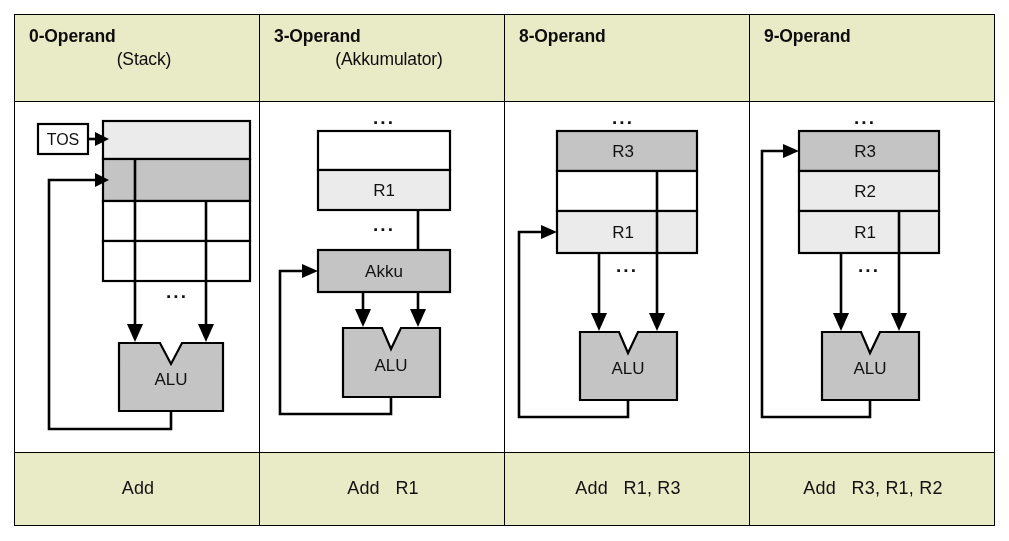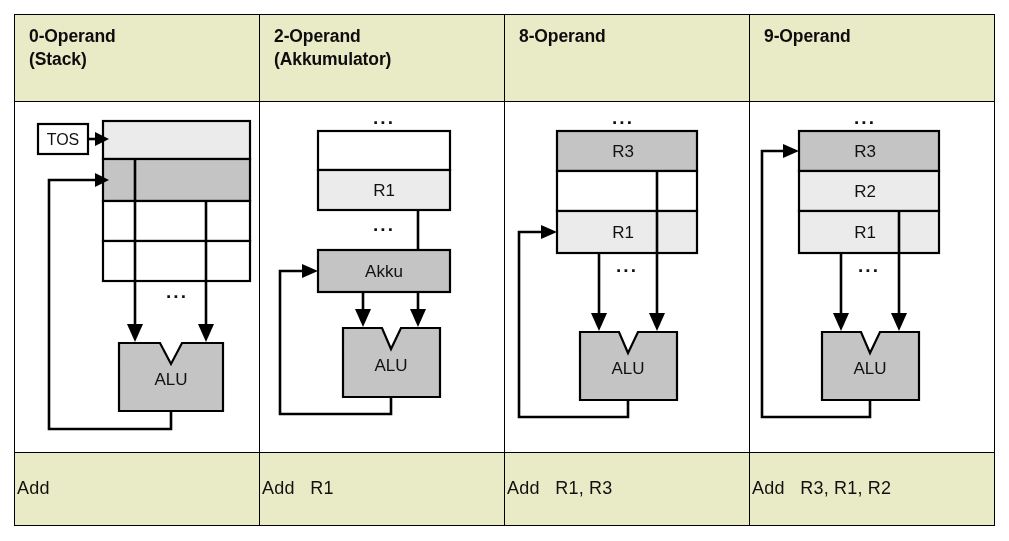--- a/index.html
+++ b/index.html
@@ -33,24 +33,25 @@
   }
   .hdr-title{
     font-size:17.5px;
     font-weight:bold;
     color:#0d0d0d;
     line-height:1.30;
     letter-spacing:-0.1px;
   }
   .hdr-sub{
     font-size:17.5px;
-    font-weight:bold;
+    font-weight:normal;
     color:#0d0d0d;
     line-height:1.30;
     letter-spacing:-0.1px;
+    text-align:center;
   }
 
   
   tr.diagram-row td{
     background:#ffffff;
     height:340px;
     padding:0;
   }
   .diagram-wrap{
     position:relative;
@@ -59,20 +60,21 @@
     overflow:hidden;
   }
   .diagram-wrap svg{display:block;}
 
   
   tr.instr-row td{
     background:#e9eac6;
     height:70px;
     padding:0 0 0 2px;
     vertical-align:middle;
+    text-align:center;
   }
   .instr-text{
     font-size:18px;
     color:#111;
     letter-spacing:0.2px;
     white-space:pre;
   }
 
   
   svg text{
@@ -91,21 +93,21 @@
 
   <table class="matrix">
 
     <tbody>
         <tr class="header-row">
       <td>
         <div class="hdr-title">0-Operand</div>
         <div class="hdr-sub">(Stack)</div>
       </td>
       <td>
-        <div class="hdr-title">2-Operand</div>
+        <div class="hdr-title">3-Operand</div>
         <div class="hdr-sub">(Akkumulator)</div>
       </td>
       <td>
         <div class="hdr-title">8-Operand</div>
         <div class="hdr-sub"></div>
       </td>
       <td>
         <div class="hdr-title">9-Operand</div>
         <div class="hdr-sub"></div>
       </td>

